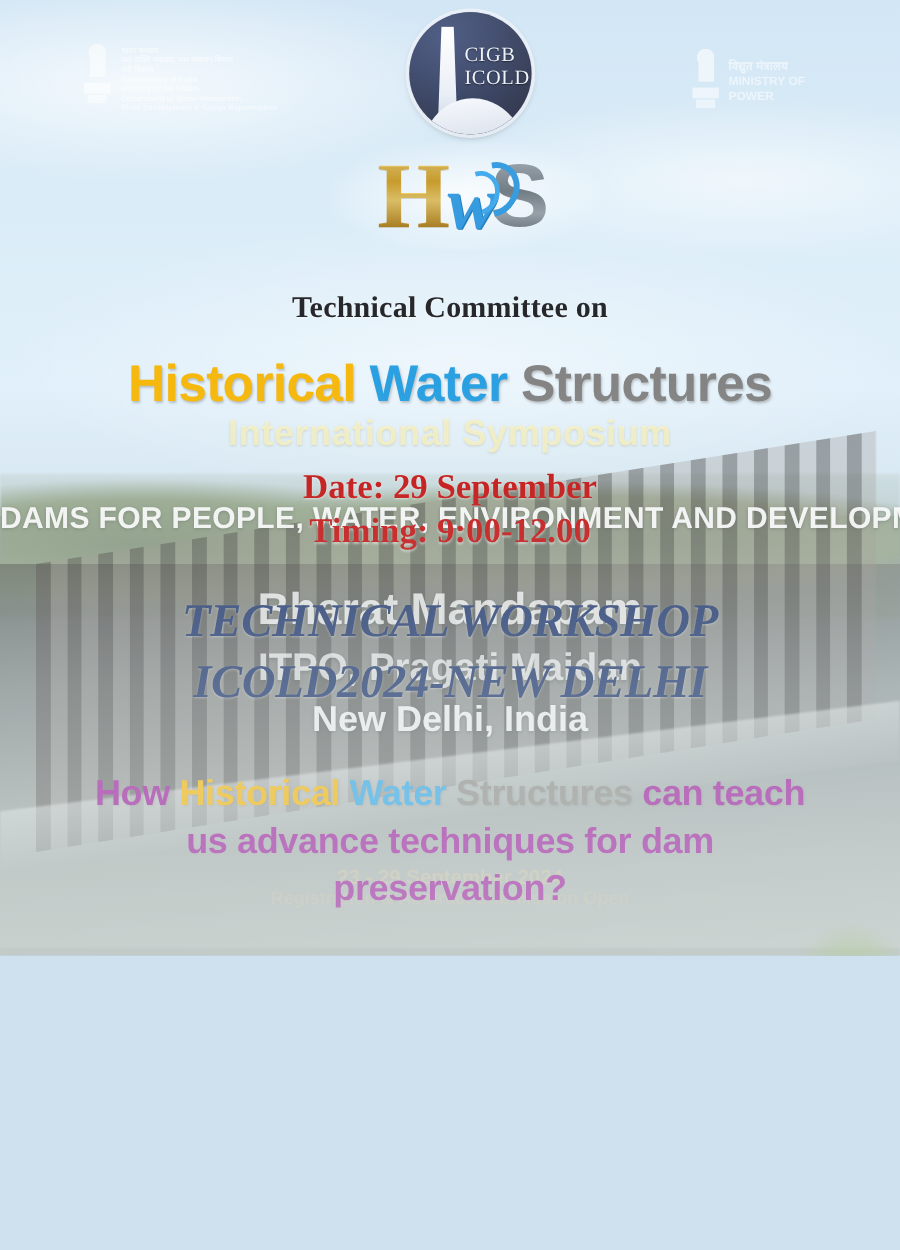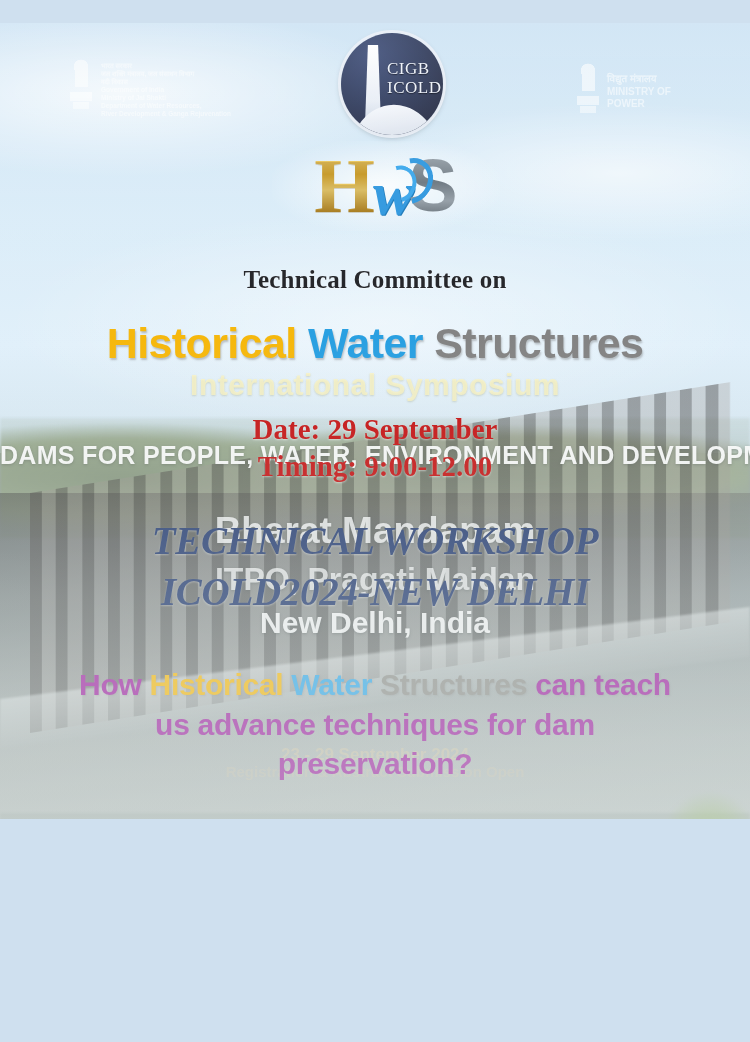--- a/index.html
+++ b/index.html
@@ -20,21 +20,20 @@
        #dceef9 22%,
        #cfe2ef 34%,
        #b9cbd4 43%,
        #9eb0b2 50%,
        #8e9a96 58%,
        #8e9ca1 66%,
        #9aa9ad 74%,
        #aebabc 82%,
        #bcc6c6 90%,
        #c6cfcd 100%);
-    margin-top: 23px;
   }
 
   
   .bg-sky {
     position: absolute; left: 0; top: 0; width: 750px; height: 430px;
     background:
       radial-gradient(ellipse 420px 120px at 120px 70px, rgba(255,255,255,.75), rgba(255,255,255,0) 70%),
       radial-gradient(ellipse 380px 100px at 620px 150px, rgba(255,255,255,.6), rgba(255,255,255,0) 70%),
       radial-gradient(ellipse 500px 150px at 380px 300px, rgba(255,255,255,.45), rgba(255,255,255,0) 75%),
       linear-gradient(180deg,#c9e1f3 0%, #d6eaf7 40%, #dfeffa 75%, #d2e4ef 100%);

